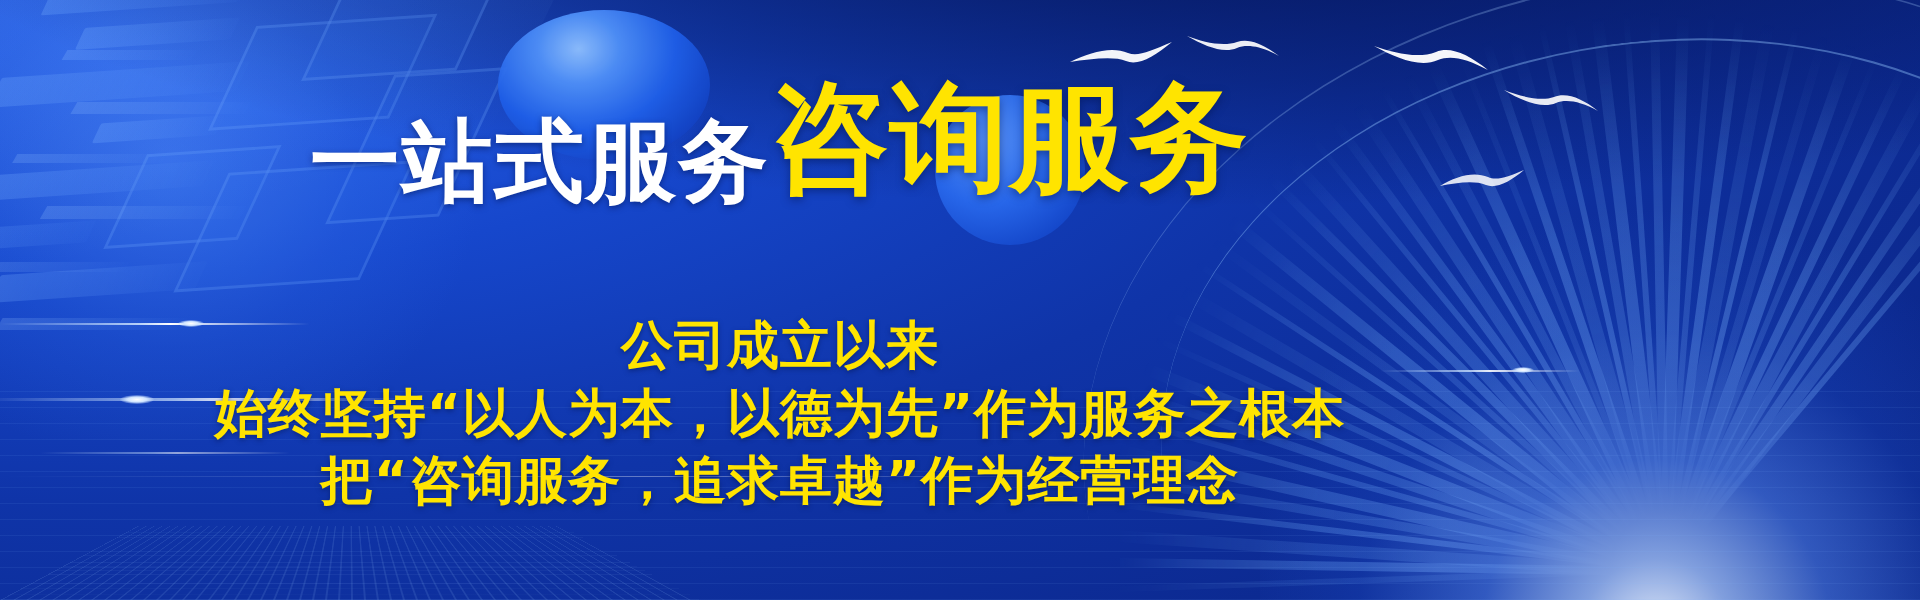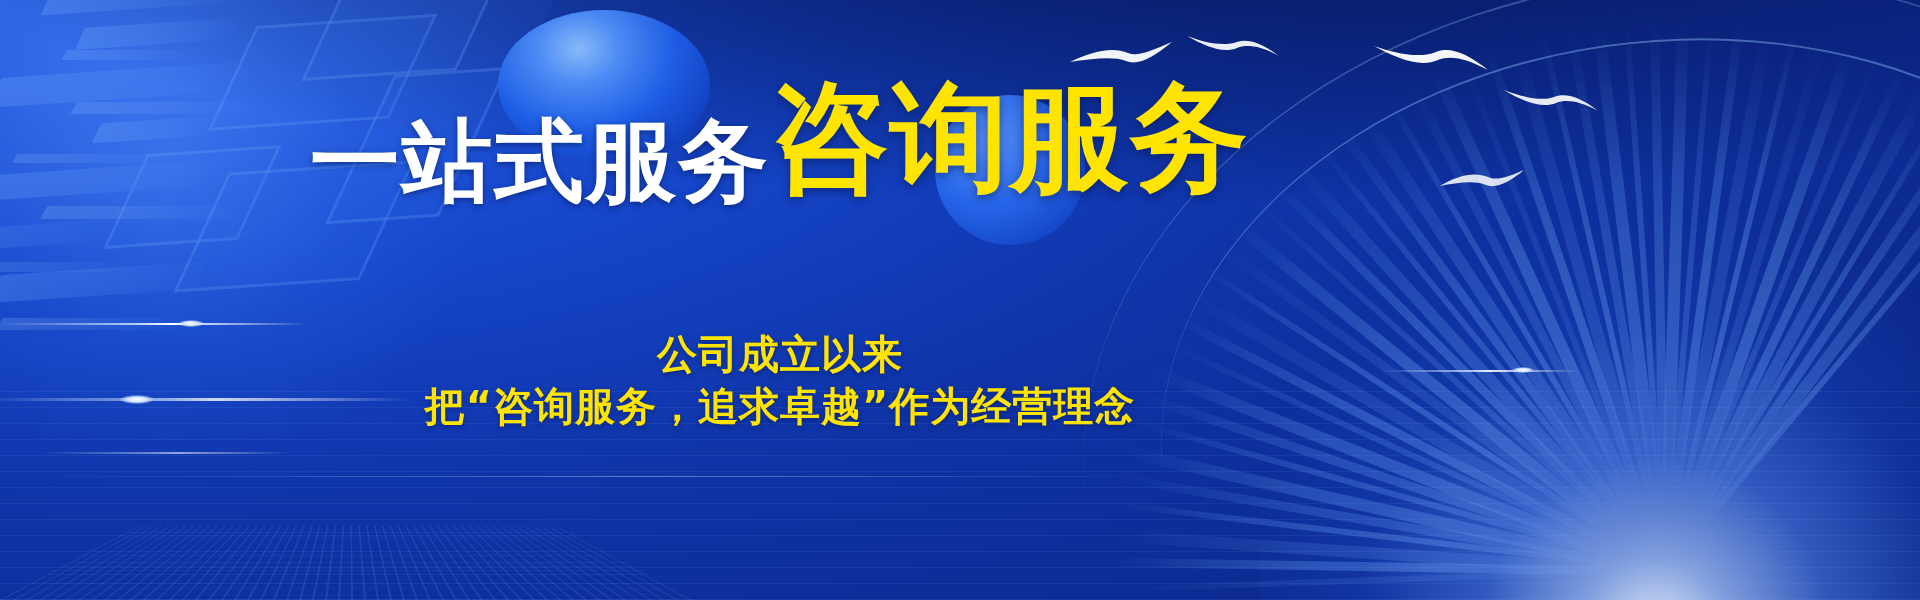--- a/index.html
+++ b/index.html
@@ -173,25 +173,25 @@
   .hl-yellow{
     font-family:"DejaVu Sans","Liberation Sans",sans-serif;
     font-weight:bold;
     font-size:118px;
     color:#ffe400;
     letter-spacing:2px;
     text-shadow:0 3px 9px rgba(0,20,80,.5);
   }
 
   .subtext{
-    position:absolute; left:0; top:328px; width:1560px;
+    position:absolute; left:0; top:312px; width:1560px;
     text-align:center;
     color:#ffe400;
     font-weight:bold;
-    font-size:40px;
+    font-size:52px;
     line-height:1.30;
     letter-spacing:1px;
     text-shadow:0 2px 5px rgba(0,20,80,.5);
   }
   .subtext .line{ white-space:nowrap; display:block; }
 </style>
 </head>
 <body>
 
 <div id="banner">
@@ -320,16 +320,17 @@
       <path d="M2 18 C18 8, 36 3, 50 9 C58 13, 70 9, 86 2 C72 14, 58 21, 48 17 C36 12, 18 15, 2 18 Z" fill="#ffffff" opacity="0.85"></path>
     </svg>
   </div>
 
   <div class="headline">
     <span class="hl-white">一站式服务</span><span class="hl-yellow">咨询服务</span>
   </div>
 
   <div class="subtext">
     <span class="line">公司成立以来</span>
+    <span class="line">始终坚持“以人为本，以德为先”作为服务之根本</span>
     <span class="line">把“咨询服务，追求卓越”作为经营理念</span>
   </div>
 
 </div>
 
 </body></html>

